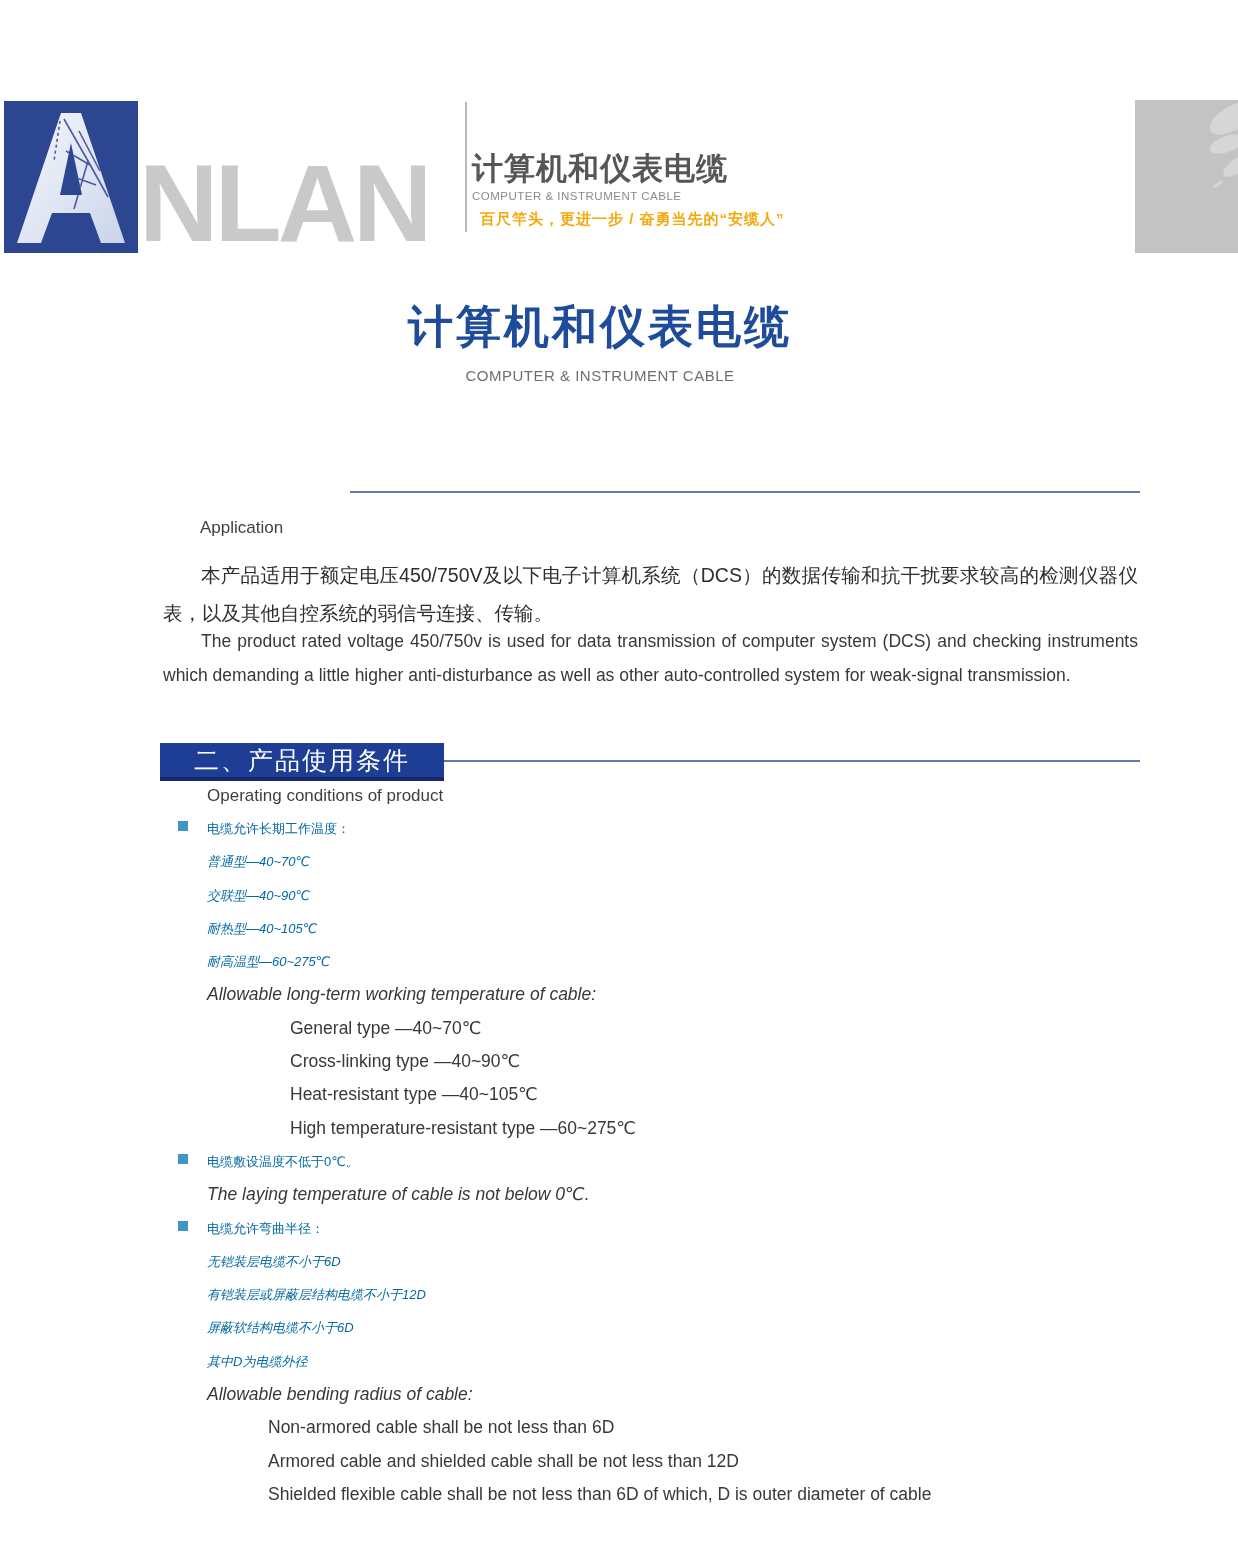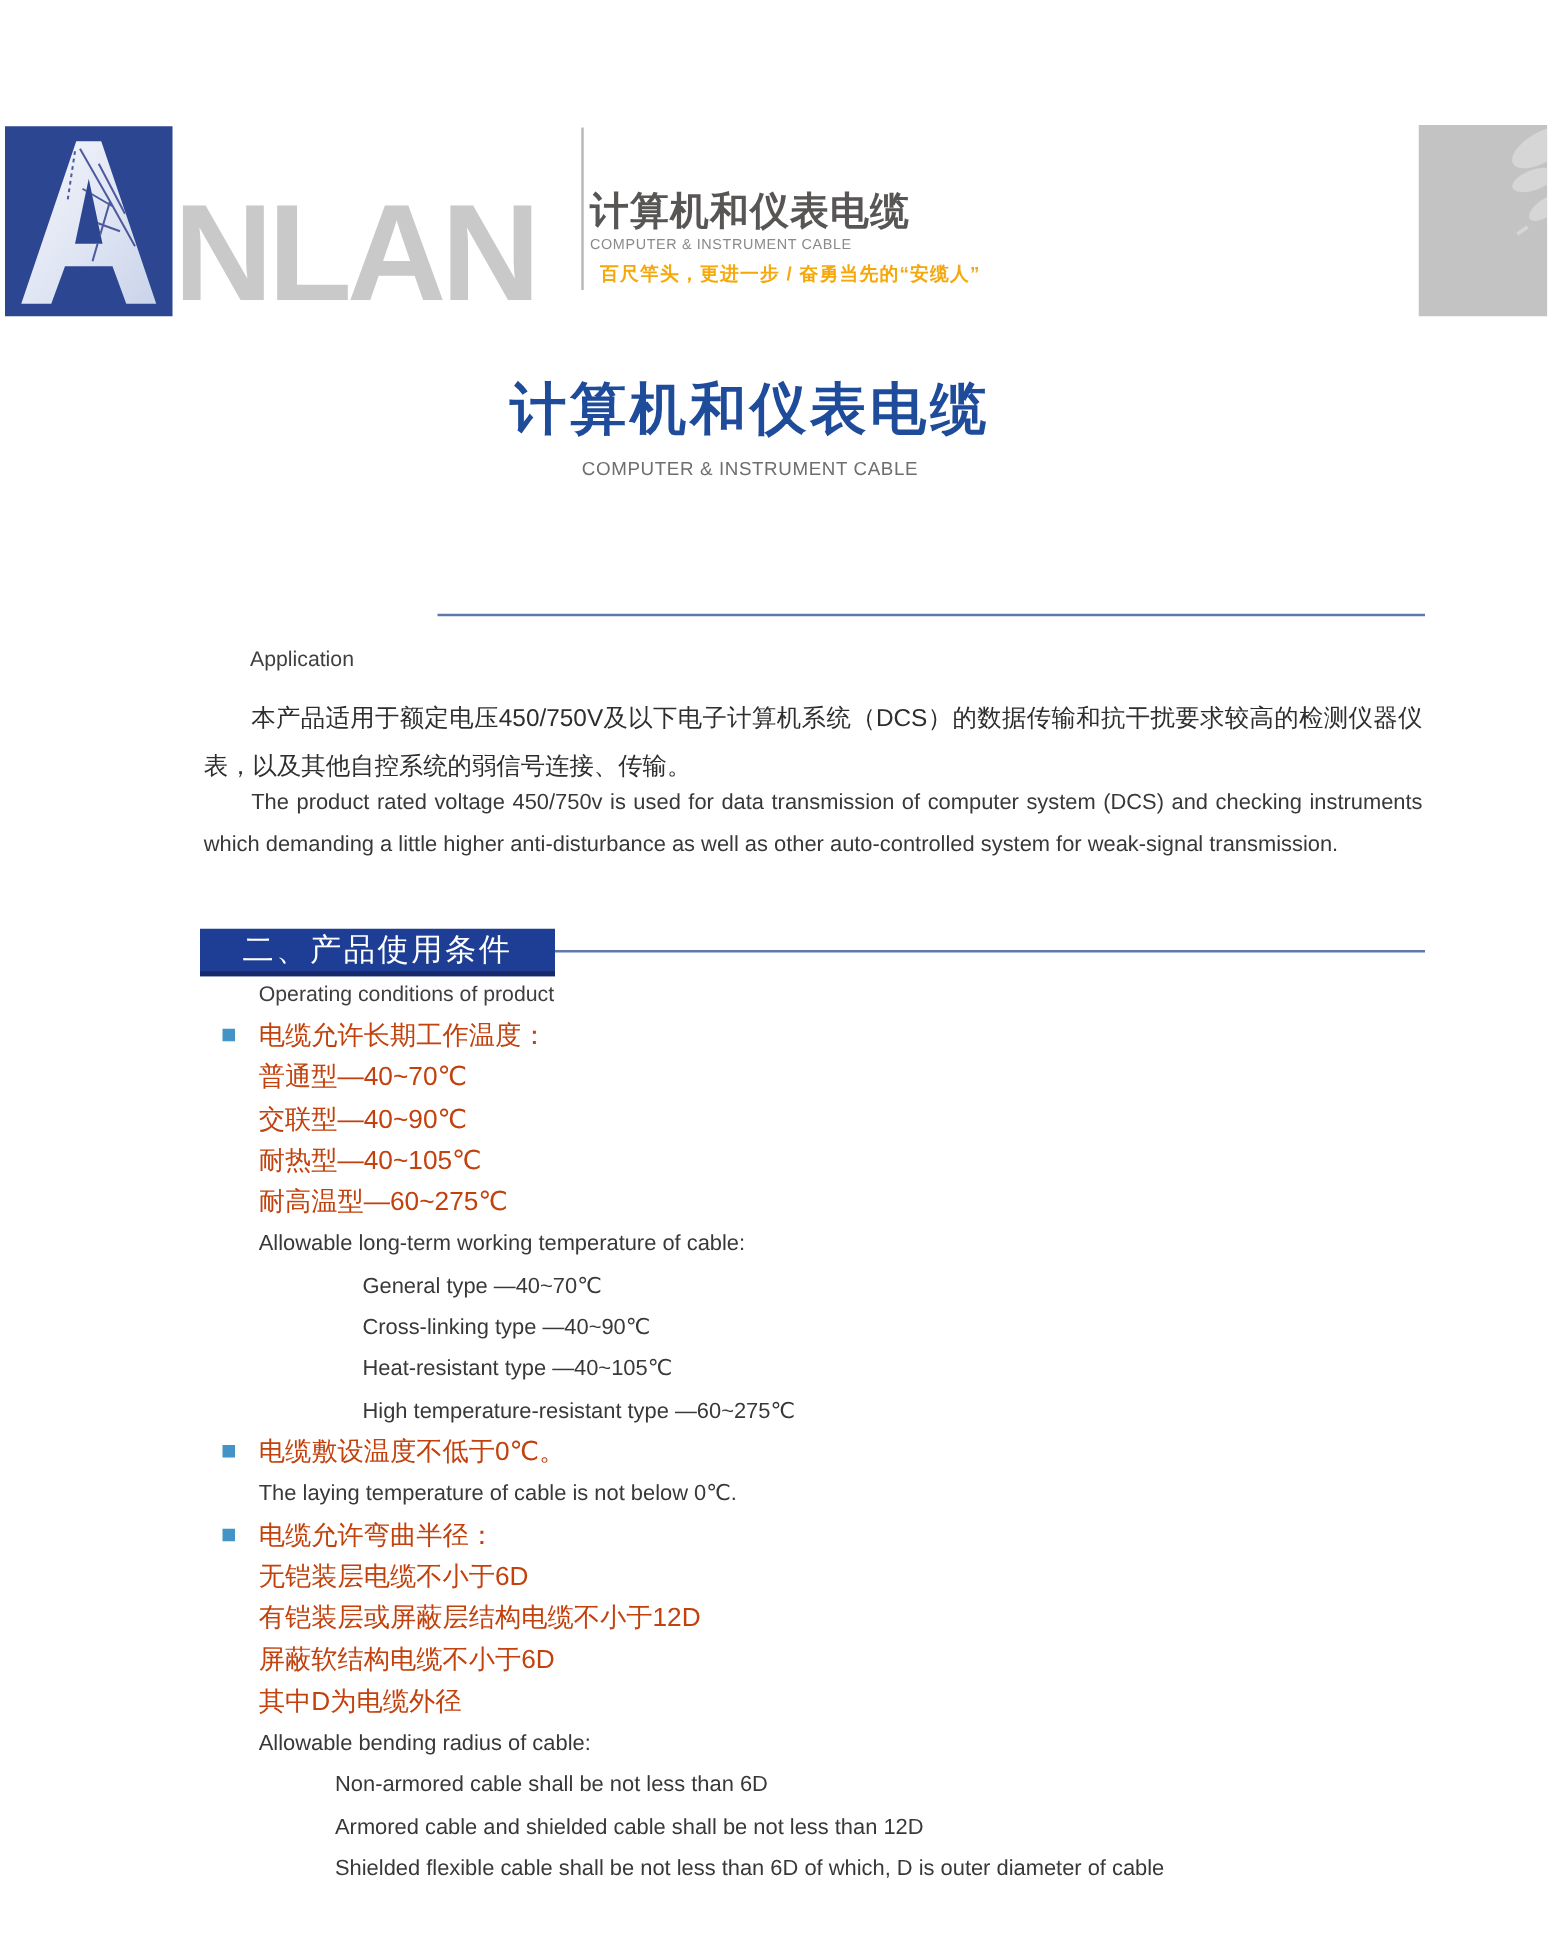--- a/index.html
+++ b/index.html
@@ -32,23 +32,23 @@
   .sec-sub{position:absolute;font-size:17px;color:#3f3f3f;}
 
   
   .para{position:absolute;left:163px;width:975px;text-align:justify;}
   .para.zh{top:556px;font-size:19.5px;line-height:38px;color:#2e2e2e;text-indent:38px;}
   .para.en{top:624px;font-size:17.5px;line-height:34px;color:#383838;text-indent:38px;}
 
   
   .cond{position:absolute;left:160px;top:812px;width:990px;}
   .row{height:33.3px;line-height:33.3px;white-space:nowrap;}
-  .row.zh{font-size:21px;color:#c2410c;}
+  .row.zh{font-size:13px;color:#0369a1;}
   .row.en{font-size:17.5px;color:#383838;}
-  .row.ind1{padding-left:47px;}
+  .row.ind1{padding-left:47px;font-style:italic;}
   .row.ind2{padding-left:130px;}
   .row.ind3{padding-left:108px;}
   .row.brow{padding-left:18px;}
   .sq{display:inline-block;width:10px;height:10px;background:#4293c6;margin-right:19px;
       vertical-align:2px;}
 </style>
 </head>
 <body>
 
 <div class="page">

